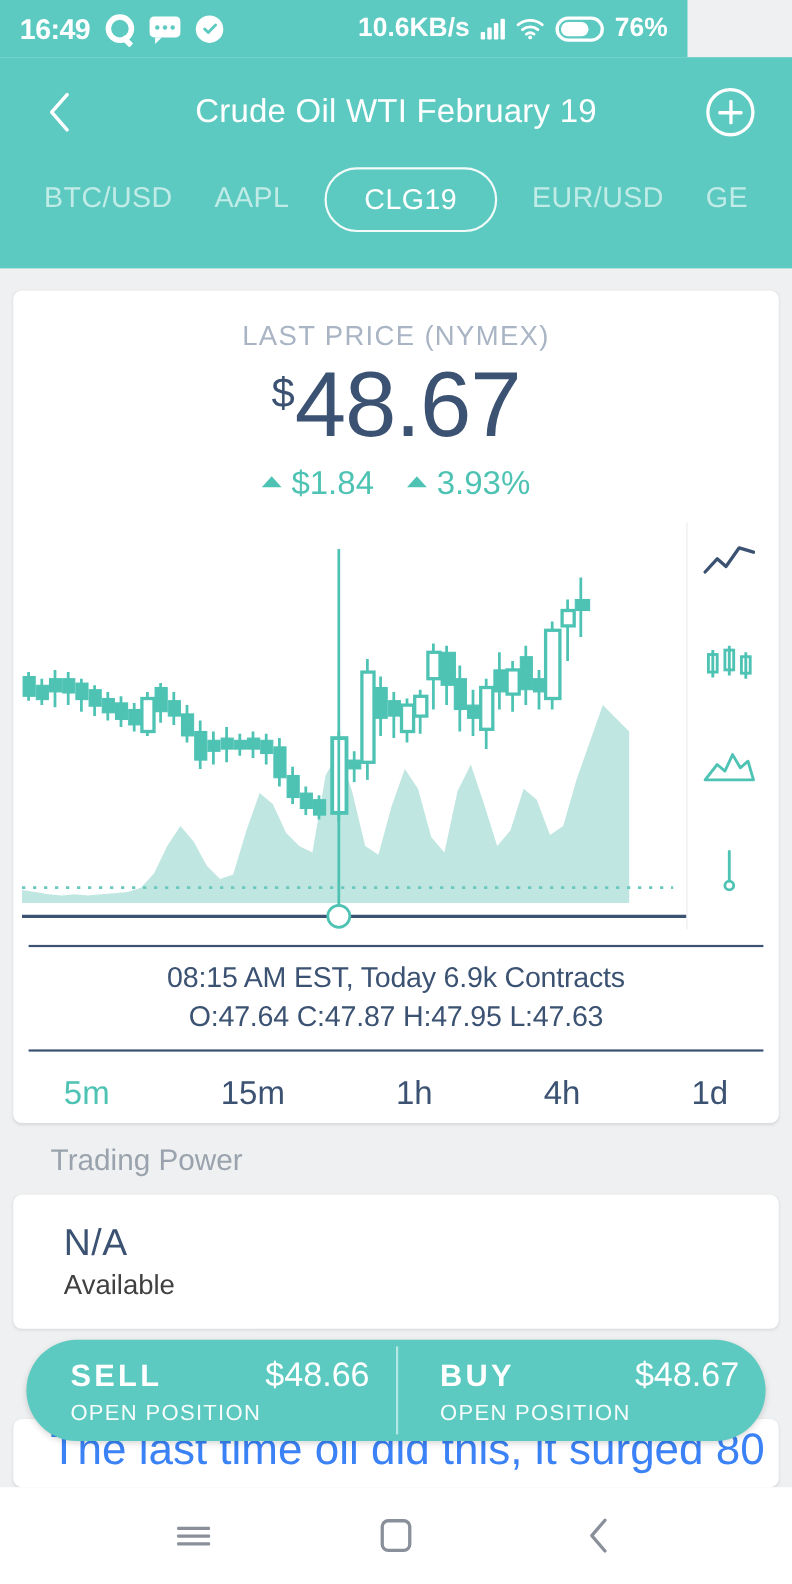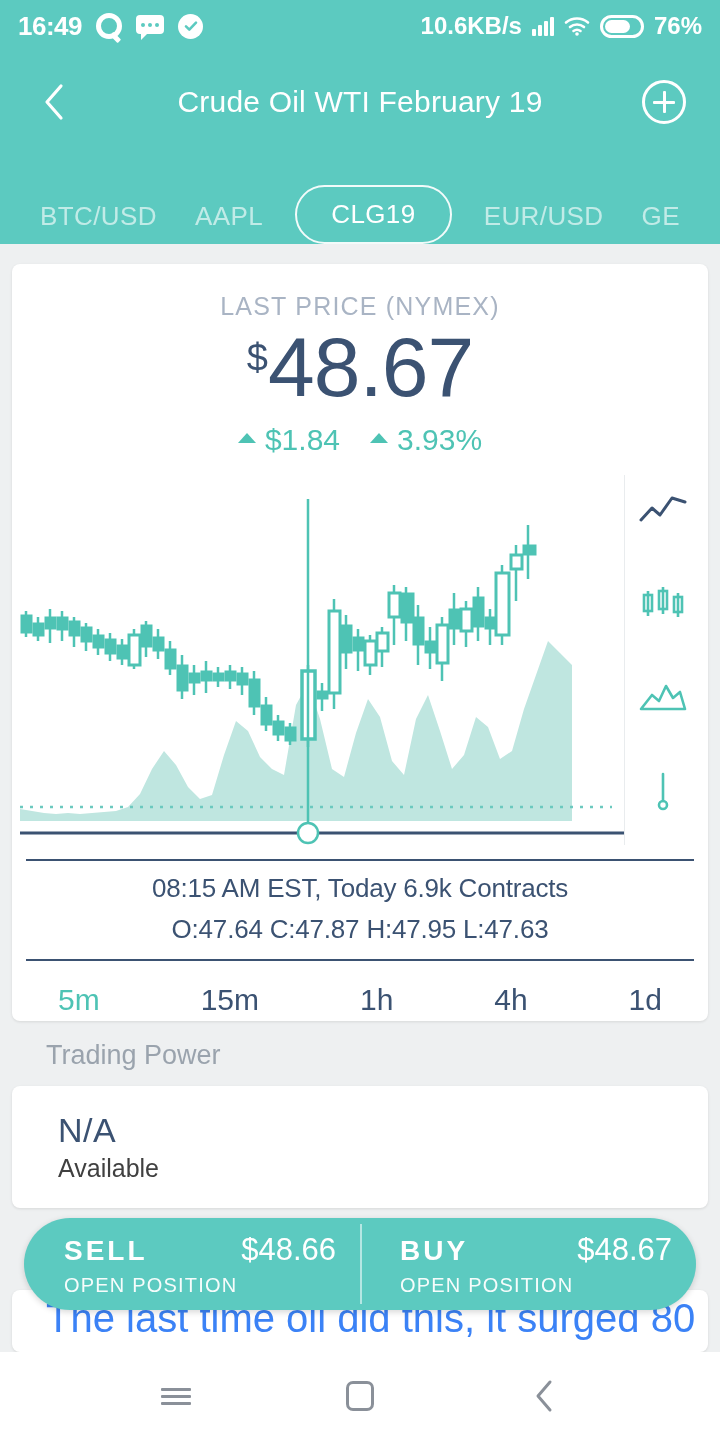--- a/index.html
+++ b/index.html
@@ -6,21 +6,21 @@
   html, body {
     width: 720px; height: 1440px;
     font-family: "Liberation Sans", sans-serif;
     background: #ffffff;
     overflow: hidden;
   }
   #app { position: relative; width: 720px; height: 1440px; background: #eef0f1; }
 
   
   .statusbar {
-    position: absolute; top: 0; left: 0; width: 720px; height: 52px;
+    position: absolute; top: 0; left: 0; width: 625px; height: 52px;
     background: #5ccac0; display: flex; align-items: center;
     padding: 0 18px; color: #ffffff;
   }
   .sb-left { display: flex; align-items: center; gap: 14px; }
   .sb-time { font-size: 26px; font-weight: bold; letter-spacing: -0.5px; }
   .sb-right { margin-left: auto; display: flex; align-items: center; gap: 10px; }
   .sb-speed { font-size: 24px; font-weight: bold; }
   .sb-batt-pct { font-size: 24px; font-weight: bold; }
   .icon-q { width: 26px; height: 26px; position: relative; }
   .icon-q::before {
@@ -81,21 +81,21 @@
     border-radius: 50%; display: flex; align-items: center; justify-content: center;
     position: relative; z-index: 2;
   }
   .plus-btn::before, .plus-btn::after {
     content: ""; position: absolute; background: #fff; border-radius: 1px;
   }
   .plus-btn::before { width: 22px; height: 3px; }
   .plus-btn::after  { width: 3px; height: 22px; }
 
   .tabs {
-    height: 92px; display: flex; align-items: flex-end; justify-content: space-between;
+    height: 92px; display: flex; align-items: flex-start; justify-content: space-between;
     padding: 0 34px;
   }
   .tab {
     font-size: 26px; color: rgba(255,255,255,0.62); letter-spacing: 0.4px;
     padding: 12px 6px; white-space: nowrap;
   }
   .tab.active {
     color: #ffffff; border: 2px solid rgba(255,255,255,0.92);
     border-radius: 34px; padding: 12px 34px;
   }
@@ -136,21 +136,21 @@
     justify-content: space-between; padding: 6px 0 26px 0;
     border-left: 1px solid #e9ecee;
   }
   .tool-icon { width: 56px; height: 56px; display: flex; align-items: center; justify-content: center; }
 
   .ohlc-box {
     border-top: 2px solid #3b5272; border-bottom: 2px solid #3b5272;
     margin: 0 14px; padding: 12px 0 14px 0; text-align: center; color: #3b5272;
   }
   .ohlc-line1 { font-size: 26px; letter-spacing: -0.2px; }
-  .ohlc-line2 { font-size: 26px; margin-top: 10px; letter-spacing: -0.2px; }
+  .ohlc-line2 { font-size: 26px; margin-top: 5px; letter-spacing: -0.2px; }
 
   .timeframes {
     display: flex; justify-content: space-between; padding: 22px 46px 24px 46px;
   }
   .tf { font-size: 30px; color: #3b5272; font-weight: 400; }
   .tf.active { color: #4ec3b4; }
 
   
   .tp-title {
     position: absolute; top: 1040px; left: 46px;

